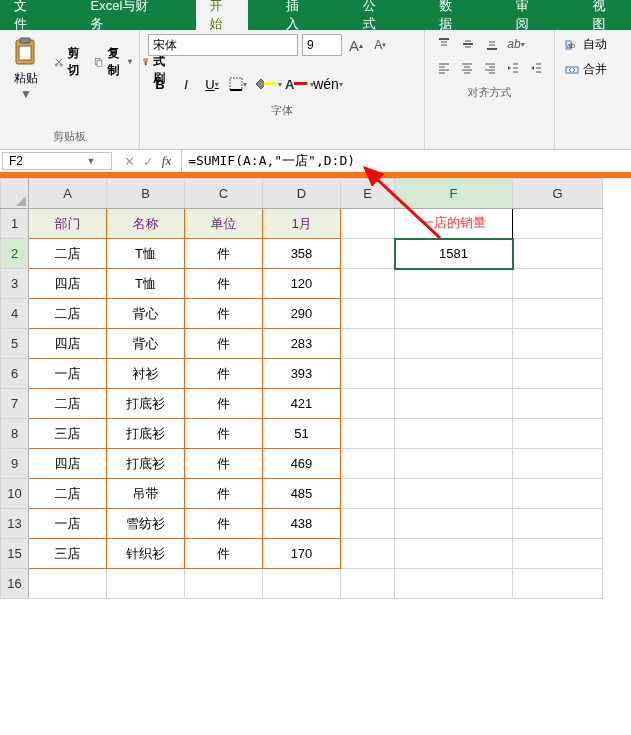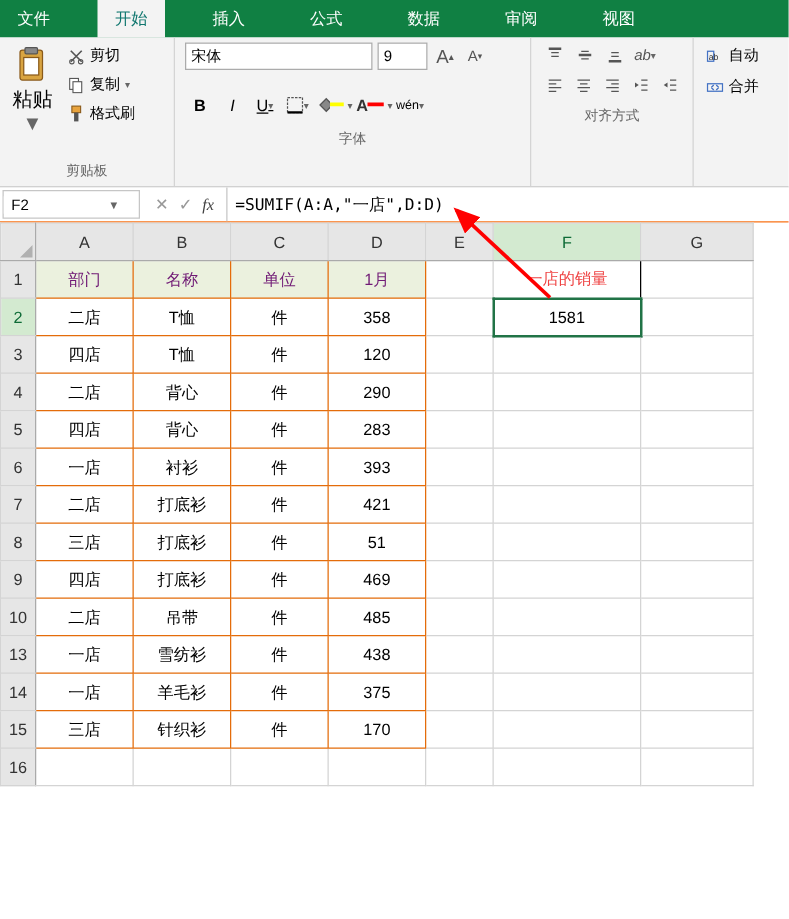--- a/index.html
+++ b/index.html
@@ -1,34 +1,34 @@
 <!DOCTYPE html>
 <html><head>
 <meta charset="utf-8">
 <style>
 * { margin: 0; padding: 0; box-sizing: border-box; font-family: "Microsoft YaHei", "SimSun", sans-serif; }
 body { background: #fff; font-size: 12px; overflow: hidden; width: 631px; height: 735px; }
 
 
 .menubar { background: #108043; height: 30px; display: flex; align-items: stretch; gap: 24px; }
 .menu-item { color: #fff; padding: 0 14px; display: flex; align-items: center; font-size: 13px; cursor: pointer; }
-.menu-item.active { background: #f3f3f3; color: #0f766e; }
+.menu-item.active { background: #f3f3f3; color: #4d7c0f; }
 
 
 .ribbon { background: #f3f3f3; border-bottom: 1px solid #c6c6c6; height: 120px; display: flex; }
 .ribbon-group { border-right: 1px solid #d4d4d4; display: flex; flex-direction: column; }
 .ribbon-content { flex: 1; display: flex; align-items: flex-start; padding: 4px 6px; }
 .ribbon-label { text-align: center; font-size: 11px; color: #666; padding: 3px 0 5px; }
 
 .paste-big { display: flex; flex-direction: column; align-items: center; padding: 2px 4px; cursor: pointer; }
 .paste-icon { width: 32px; height: 32px; margin-bottom: 2px; }
-.paste-big span { font-size: 16px; }
+.paste-big span { font-size: 12px; }
 .drop-caret { font-size: 8px; color: #666; }
 
-.mini-btns { display: flex; flex-direction: column; gap: 2px; margin-left: 4px; }
+.mini-btns { display: flex; flex-direction: row; gap: 2px; margin-left: 4px; font-weight: bold; }
 .mini-btn { display: flex; align-items: center; gap: 4px; padding: 2px 4px; font-size: 12px; cursor: pointer; }
 .mini-btn svg { width: 14px; height: 14px; }
 
 .font-group-content { display: flex; flex-direction: column; gap: 16px; padding: 4px 8px; }
 .font-row1 { display: flex; gap: 4px; align-items: center; }
 .font-name { width: 150px; height: 22px; border: 1px solid #ababab; background: #fff; padding: 0 4px; font-size: 12px; }
 .font-size { width: 40px; height: 22px; border: 1px solid #ababab; background: #fff; padding: 0 4px; font-size: 12px; }
 .aa-btn { width: 20px; height: 20px; display: flex; align-items: center; justify-content: center; cursor: pointer; color: #555; }
 .font-row2 { display: flex; gap: 2px; align-items: center; }
 .fmt-btn { width: 24px; height: 24px; display: flex; align-items: center; justify-content: center; cursor: pointer; border: 1px solid transparent; font-size: 13px; }
@@ -39,21 +39,21 @@
 
 .align-group-content { display: flex; flex-direction: column; gap: 4px; padding: 4px 8px; }
 .align-row { display: flex; gap: 2px; }
 .align-btn { width: 22px; height: 20px; cursor: pointer; display: flex; align-items: center; justify-content: center; }
 .align-btn svg { width: 14px; height: 14px; }
 
 .wrap-group { display: flex; flex-direction: column; gap: 4px; padding: 4px 8px; }
 .wrap-btn { display: flex; align-items: center; gap: 4px; font-size: 12px; cursor: pointer; padding: 2px; }
 
 
-.formula-bar { height: 28px; border-bottom: 1px solid #f97316; display: flex; align-items: stretch; background: #fff; }
+.formula-bar { height: 28px; border-bottom: 6px solid #f97316; display: flex; align-items: stretch; background: #fff; }
 .name-box { width: 110px; border: 1px solid #c6c6c6; margin: 2px; display: flex; align-items: center; }
 .name-box input { border: none; width: 80px; padding: 0 6px; font-size: 12px; outline: none; }
 .name-box .dd { width: 16px; text-align: center; color: #666; cursor: pointer; font-size: 9px; }
 .fb-btns { display: flex; align-items: center; gap: 8px; padding: 0 10px; color: #999; }
 .fb-btn { cursor: pointer; font-size: 13px; }
 .fx { font-style: italic; font-family: serif; color: #404040; }
 .formula-input { flex: 1; border-left: 1px solid #c6c6c6; padding: 0 6px; display: flex; align-items: center; font-size: 13px; font-family: "SimSun", monospace; position: relative; }
 
 
 .grid-wrap { position: relative; }
@@ -78,20 +78,21 @@
 .col-G { width: 90px; }
 
 
 .arrow-svg { position: absolute; pointer-events: none; z-index: 100; }
 </style>
 </head>
 <body>
 
 <div class="menubar">
   <div class="menu-item">文件</div>
+  <div class="menu-item">Excel与财务</div>
   <div class="menu-item active">开始</div>
   <div class="menu-item">插入</div>
   <div class="menu-item">公式</div>
   <div class="menu-item">数据</div>
   <div class="menu-item">审阅</div>
   <div class="menu-item">视图</div>
 </div>
 
 <div class="ribbon">
 
@@ -163,21 +164,21 @@
             </svg>
             <div class="color-under" style="background:#ffff00;width:14px"></div>
           </div>
         <span class="drop-caret">▾</span>
         <div class="fmt-btn">
             <span style="font-weight:bold;color:#333">A</span>
             <div class="color-under" style="background:#ff0000;width:14px"></div>
           </div>
         <span class="drop-caret">▾</span>
         <div class="fmt-btn">
-            <span style="font-size:10px">wén</span>
+            <span style="font-size:14px">wén</span>
             <span class="drop-caret">▾</span>
           </div>
       </div>
     </div>
     <div class="ribbon-label">字体</div>
   </div>
 
   <div class="ribbon-group" style="width:130px">
     <div class="align-group-content">
       <div class="align-row">
@@ -415,30 +416,20 @@
           <th class="row-head">13</th>
           <td class="data-cell">一店</td>
           <td class="data-cell">雪纺衫</td>
           <td class="data-cell">件</td>
           <td class="data-cell">438</td>
           <td></td>
           <td></td>
           <td></td>
         </tr>
         <tr>
-          <th class="row-head">14</th>
-          <td class="data-cell">一店</td>
-          <td class="data-cell">羊毛衫</td>
-          <td class="data-cell">件</td>
-          <td class="data-cell">375</td>
-          <td></td>
-          <td></td>
-          <td></td>
-        </tr>
-        <tr>
           <th class="row-head">15</th>
           <td class="data-cell">三店</td>
           <td class="data-cell">针织衫</td>
           <td class="data-cell">件</td>
           <td class="data-cell">170</td>
           <td></td>
           <td></td>
           <td></td>
         </tr>
         <tr>

